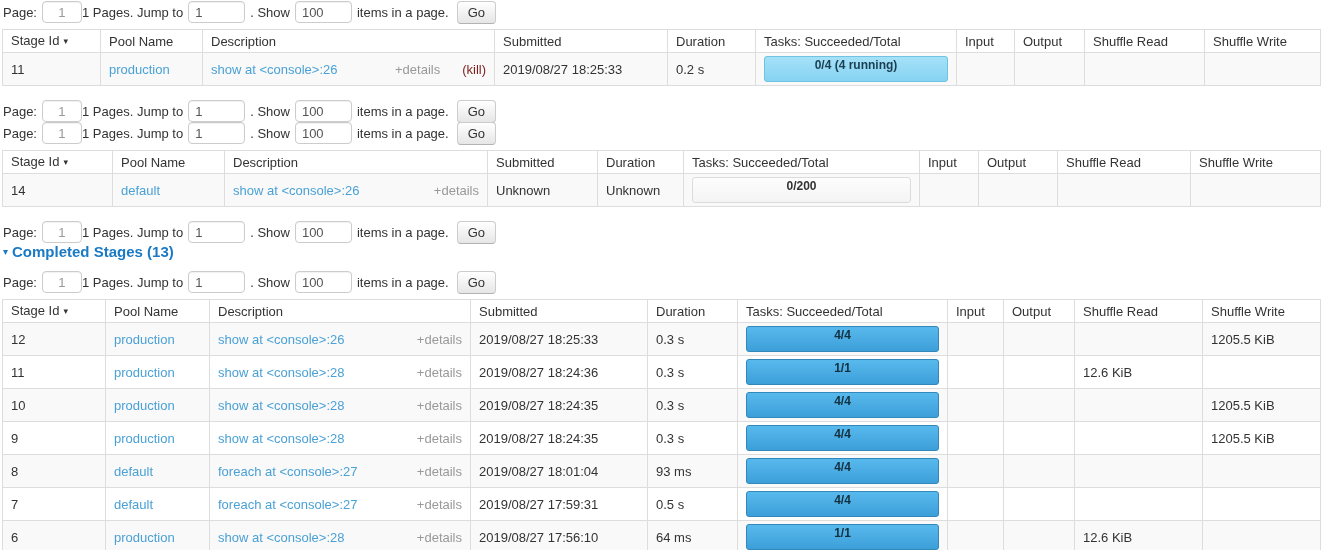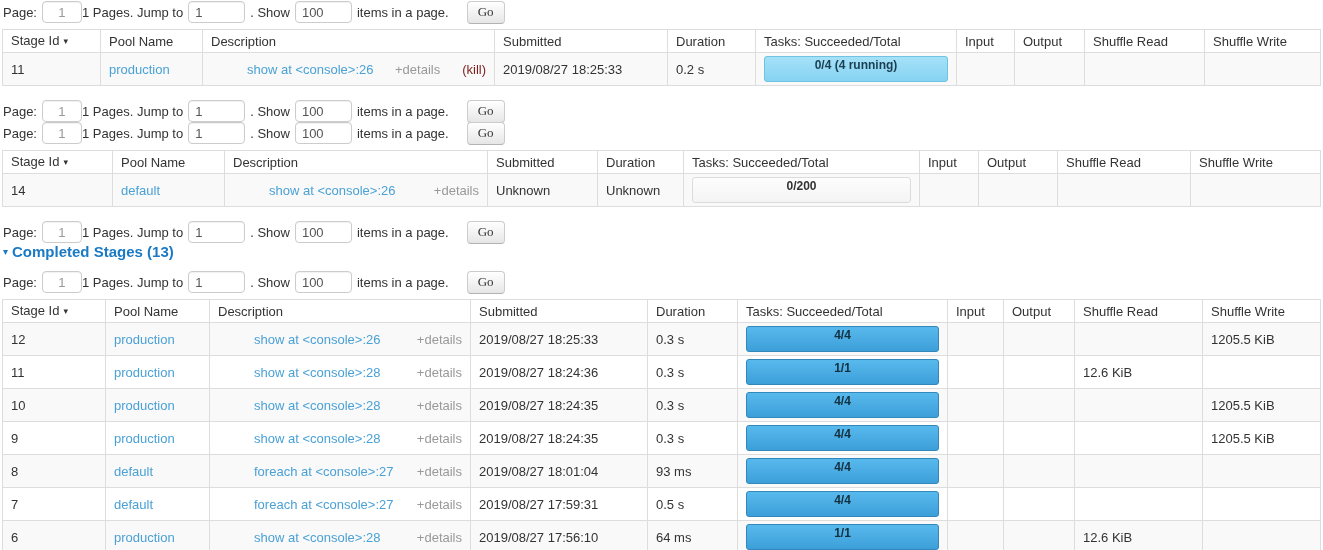--- a/index.html
+++ b/index.html
@@ -27,43 +27,43 @@
   .page-row .left, .page-row .right { display: flex; align-items: center; gap: 5px; }
   .page-row input {
     height: 22px; border: 1px solid #ccc; border-radius: 4px;
     font-family: inherit; font-size: 13px; color: #555;
     padding: 1px 6px; background: #fff;
     box-shadow: inset 0 1px 1px rgba(0,0,0,.06);
   }
   .page-row input.page-input { width: 40px; text-align: center; color: #999; }
   .page-row input.jump-input, .page-row input.show-input { width: 57px; }
   .page-row .go-btn {
-    height: 23px; padding: 1px 10px; margin-left: 13px;
+    height: 23px; padding: 1px 10px; margin-left: 3px;
     border: 1px solid #ccc; border-bottom-color: #b3b3b3; border-radius: 4px;
     background: linear-gradient(to bottom, #ffffff, #e6e6e6);
-    font-family: Liberation Serif, serif; font-size: 13px; color: #333; cursor: pointer;
+    font-family: Liberation Sans, sans-serif; font-size: 13px; color: #333; cursor: pointer;
   }
   .page-row.bottom { margin-bottom: 0; }
 
   
   table.stage-table {
     width: 100%; border-collapse: collapse; table-layout: fixed;
     margin: 0 0 14px 0; background: #fff;
   }
   table.stage-table th, table.stage-table td {
     border: 1px solid #ddd; padding: 3px 8px; height: 22px;
     font-size: 13px; text-align: left; overflow: hidden; white-space: nowrap;
     line-height: 15px;
   }
   table.stage-table th { font-weight: normal; color: #333; background: #fff; }
   table.stage-table tbody tr:nth-child(odd) td { background: #f9f9f9; }
   th .sort-arrow { font-size: 9px; margin-left: 4px; vertical-align: 1px; }
 
   a.cell-link { color: #4aa1d6; text-decoration: none; }
-  .desc-wrap { display: flex; justify-content: space-between; align-items: center; margin-left: 36px; }
+  .desc-wrap { display: flex; justify-content: space-between; align-items: center; }
   .desc-right { display: flex; gap: 22px; color: #999; }
   .desc-right .details { color: #999; cursor: pointer; }
   .desc-right .kill { color: #7f1d1d; cursor: pointer; }
 
   td.tasks-cell { padding: 2px 5px; }
   .progress {
     height: 26px; border-radius: 3px; text-align: center;
     font-size: 12px; line-height: 16px; font-weight: bold;
   }
   .progress.done {

